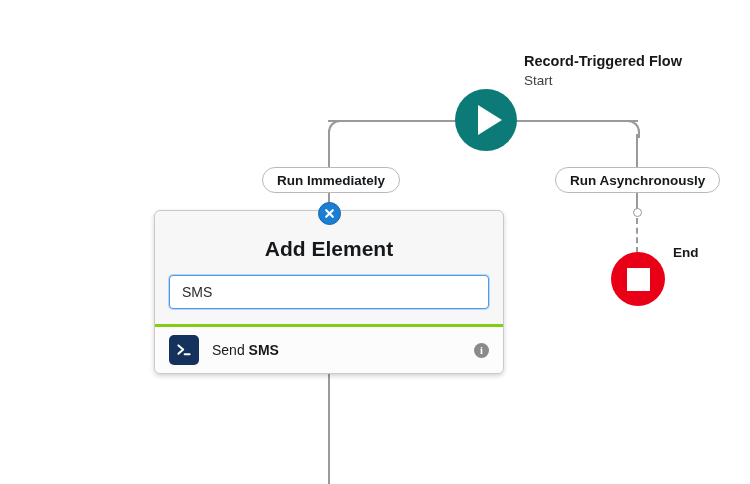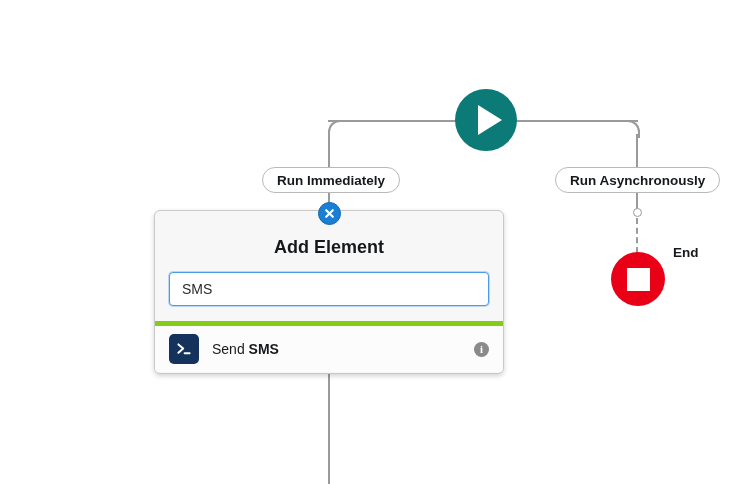--- a/index.html
+++ b/index.html
@@ -143,21 +143,21 @@
     position: absolute;
     background: #f7f7f7;
     border: 1px solid #c9c9c9;
     border-radius: 6px;
     box-shadow: 0 2px 5px rgba(0,0,0,0.18);
     box-sizing: border-box;
     overflow: hidden;
   }
   .panel-title {
     text-align: center;
-    font-size: 18px;
+    font-size: 21px;
     font-weight: bold;
     color: #16191c;
     padding-top: 26px;
     padding-bottom: 14px;
   }
   .search-wrap {
     padding: 0 14px 15px 14px;
   }
   .search-input {
     width: 100%;
@@ -167,21 +167,21 @@
     border-radius: 4px;
     background: #ffffff;
     font-family: "Liberation Sans", sans-serif;
     font-size: 14px;
     color: #2b2b2b;
     padding: 0 12px;
     outline: none;
     box-shadow: 0 0 0 1px rgba(74,155,234,0.35);
   }
   .results {
-    border-top: 5px solid #84cc16;
+    border-top: 3px solid #84cc16;
     background: #fcfcfc;
   }
   .result-row {
     display: flex;
     align-items: center;
     height: 46px;
     padding: 0 14px;
     box-sizing: border-box;
     cursor: pointer;
   }
@@ -247,20 +247,24 @@
   <div class="corner corner-left" style="left:328px; top:120px; width:14px; height:16px;"></div>
   <div class="line vline" style="left:328px; top:134px; height:34px;"></div>
 
   <div class="corner corner-right" style="left:624px; top:120px; width:14px; height:16px;"></div>
   <div class="line vline" style="left:636px; top:134px; height:34px;"></div>
 
   <div class="start-node" style="left:455px; top:89px;">
     <div class="play-glyph"></div>
   </div>
 
+  <div class="start-caption" style="left:524px; top:52px;">
+    <span class="start-title">Record-Triggered Flow</span>
+    <span class="start-sub">Start</span>
+  </div>
 
   <div class="pill" style="left:262px; top:167px;align-items:center;">
     <span>Run Immediately</span>
   </div>
 
   <div class="pill" style="left:555px; top:167px;">
     <span>Run Asynchronously</span>
   </div>
 
   <div class="line vline" style="left:328px; top:193px; height:22px;"></div>

